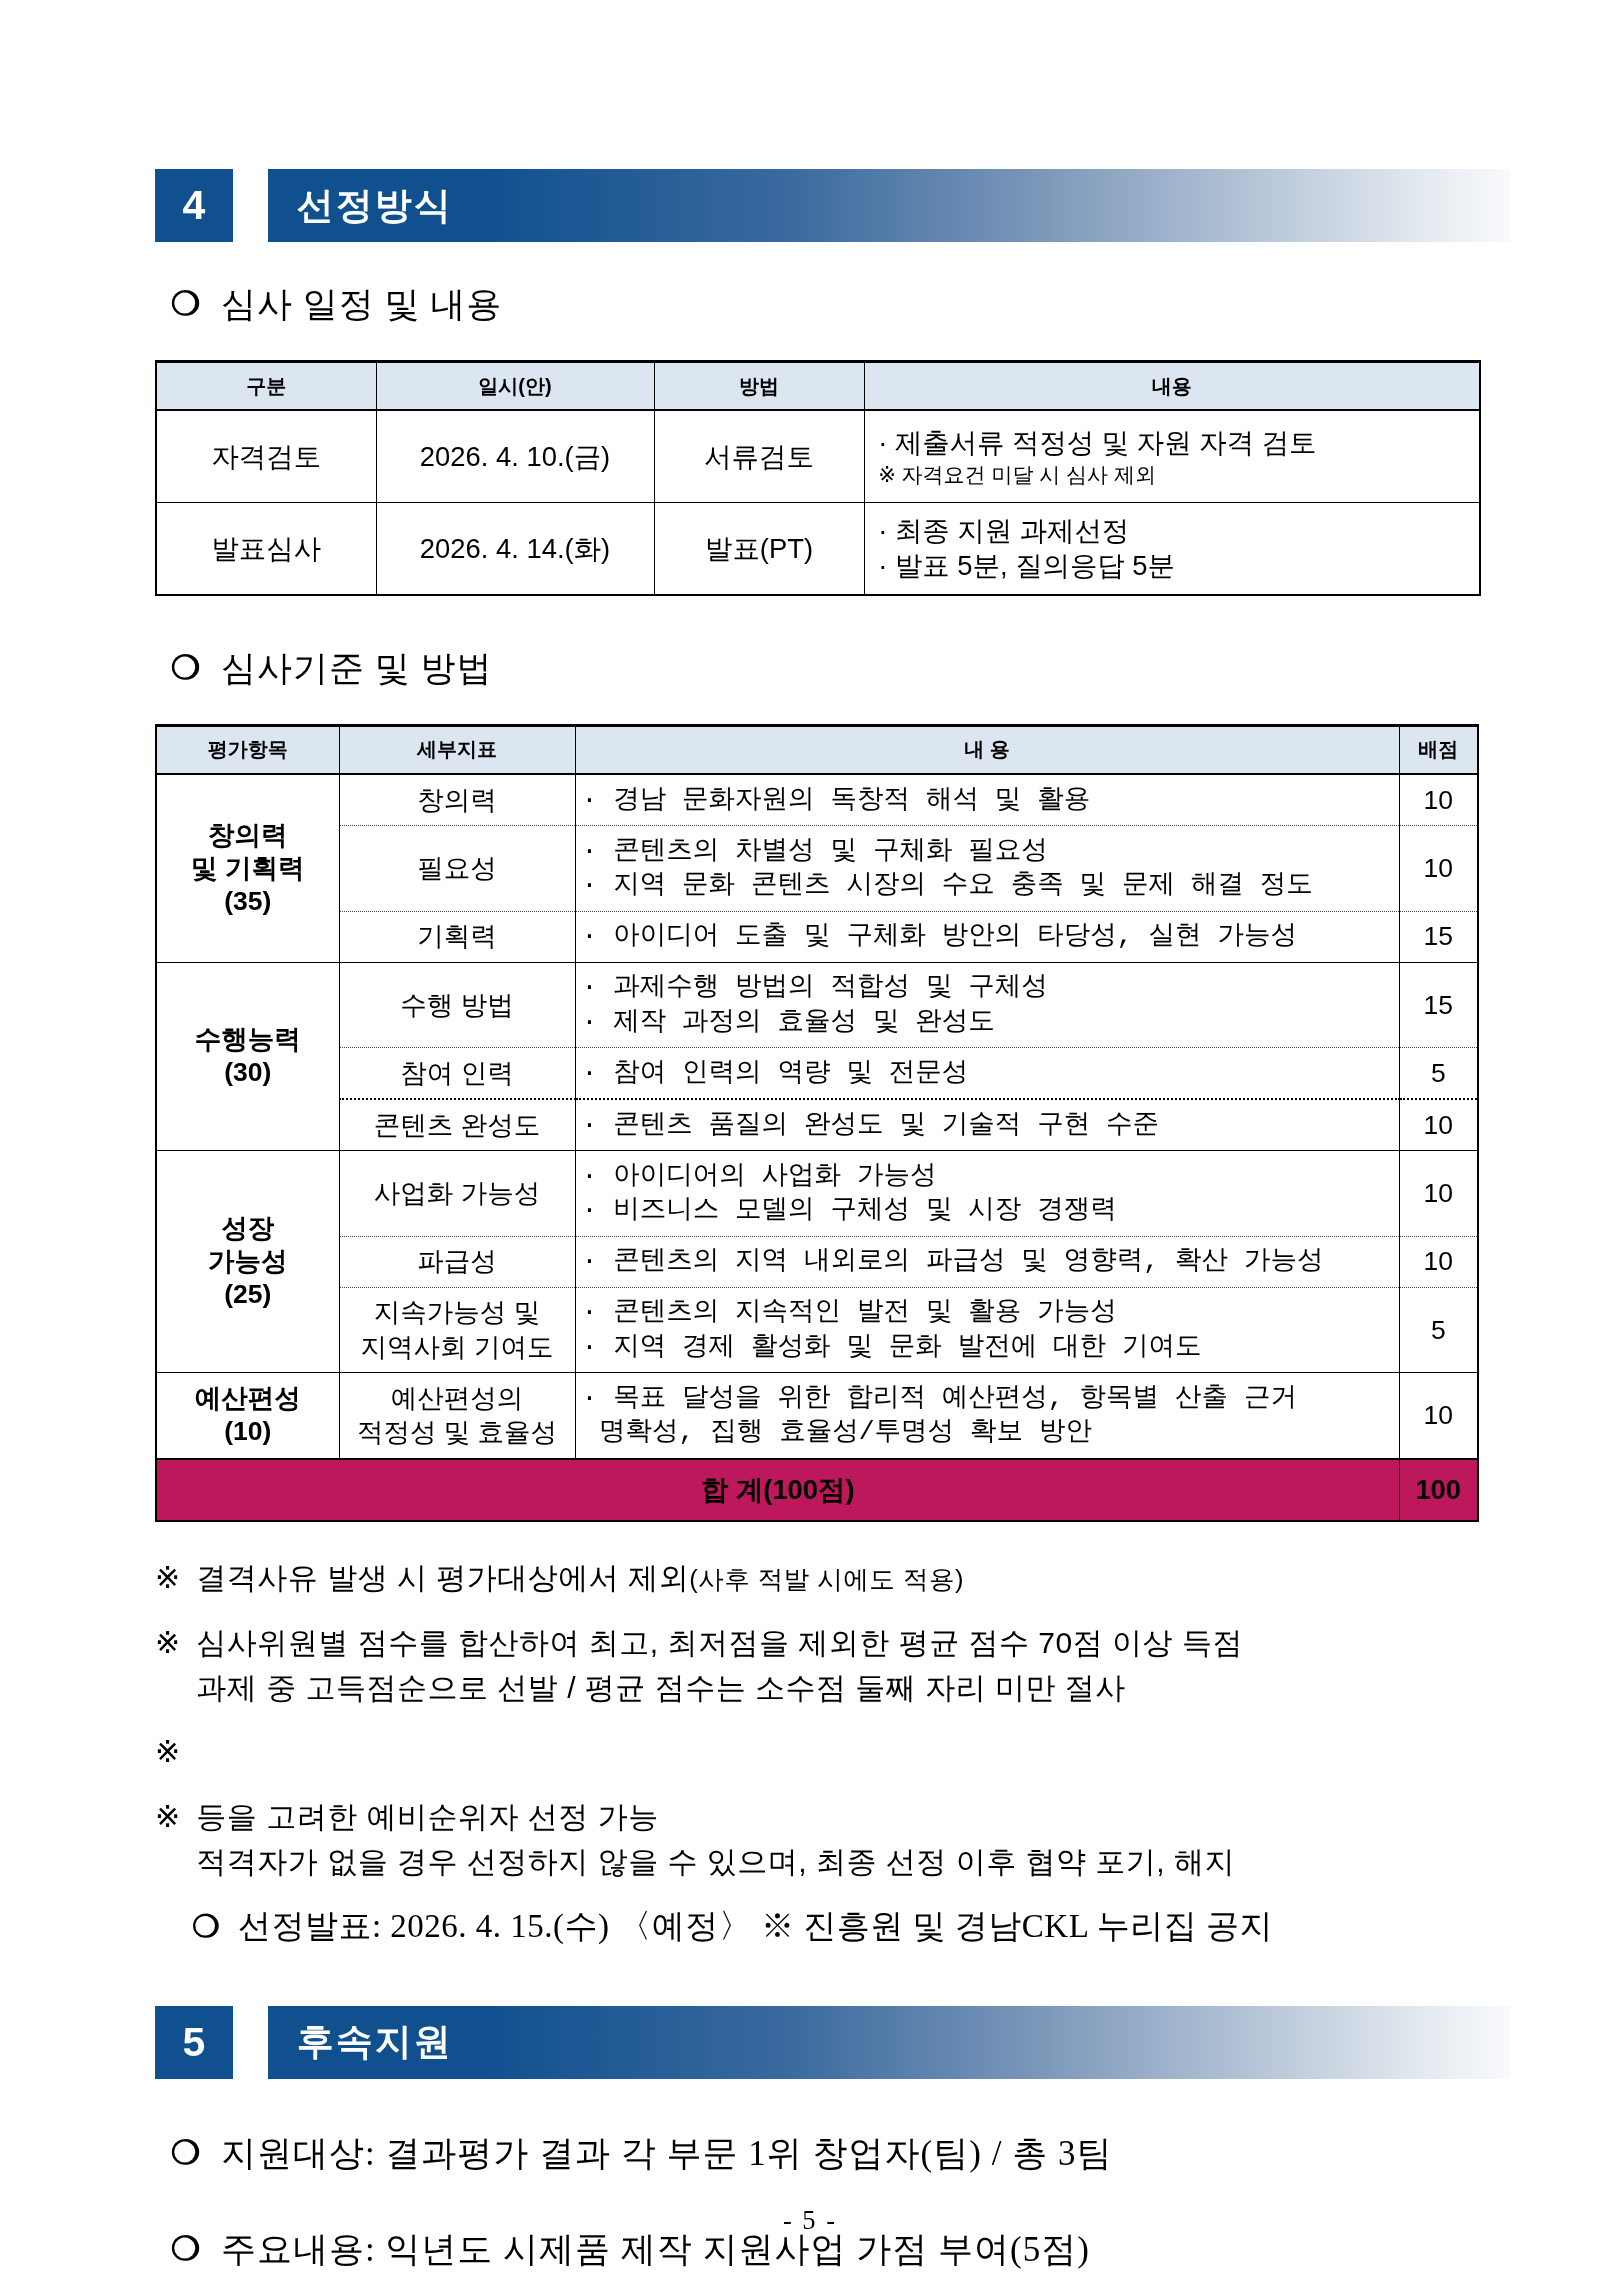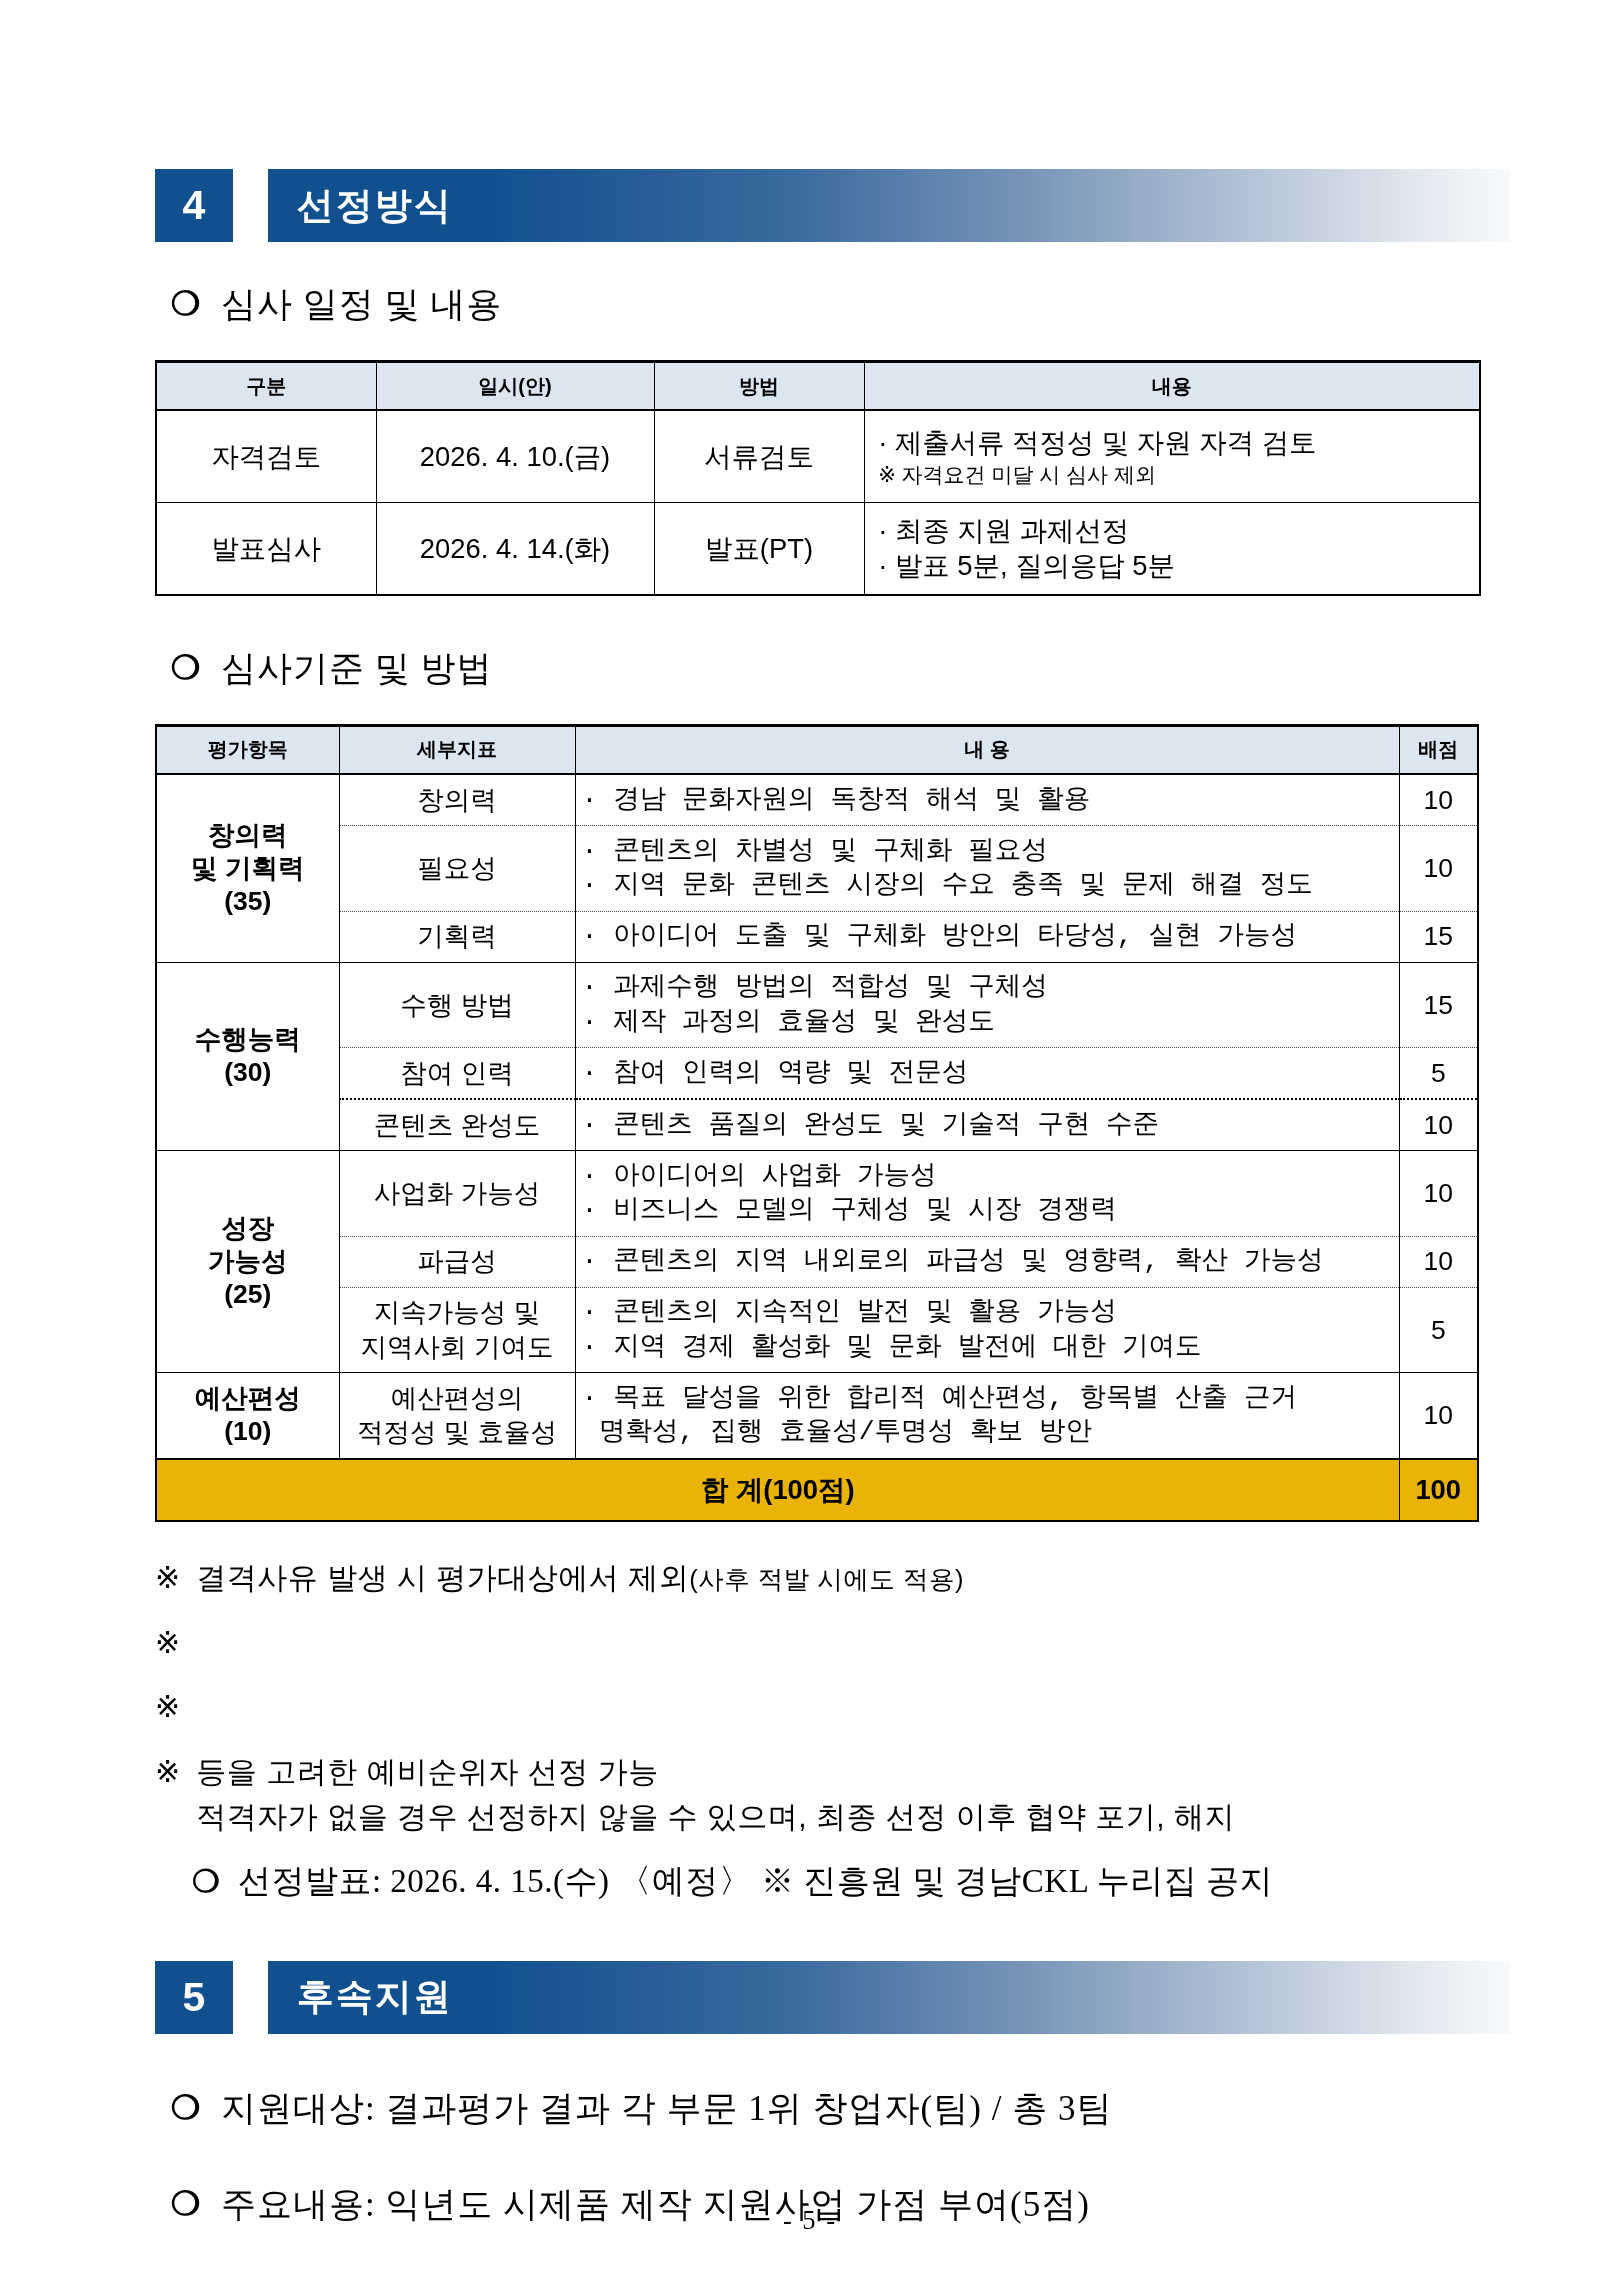--- a/index.html
+++ b/index.html
@@ -60,21 +60,21 @@
   .t1 td{height:71px;}
 
   
   .t2{width:1323px;margin-top:2px;}
   .t2 td{padding:7.8px 5.9px;font-size:26.5px;}
   .t2 td.cat{font-weight:bold;line-height:1.25;}
   .t2 tr.dot td{border-top:1.5px dotted #444;}
   .t2 tr.dot2 td{border-top:2.9px dotted #000;}
   .t2 tr.grp td{border-top:1.5px solid #000;}
   .t2 tr.sumrow td{
-    border-top:2.5px solid #000;background:#eab308;font-weight:bold;font-size:27.4px;height:45px;
+    border-top:2.5px solid #000;background:#be185d;font-weight:bold;font-size:27.4px;height:45px;
   }
   .cont div{text-align:left;font-family:Liberation Mono, monospace;}
   .cont .cont-indent{padding-left:17.6px;}
 
   
   .notes{margin-top:33px;}
   .note{
     display:flex;align-items:flex-start;
     font-size:30px;font-weight:500;line-height:1.5;
     margin-bottom:19.6px;letter-spacing:0.5px;
@@ -289,20 +289,24 @@
       </tbody>
     </table>
 
     <div class="notes">
       <div class="note">
         <span class="nmark">※</span>
         <div><span>결격사유 발생 시 평가대상에서 제외</span><span class="nsmall">(사후 적발 시에도 적용)</span></div>
       </div>
       <div class="note">
         <span class="nmark">※</span>
+        <div>
+          <div>심사위원별 점수를 합산하여 최고, 최저점을 제외한 평균 점수 70점 이상 득점</div>
+          <div>과제 중 고득점순으로 선발 / 평균 점수는 소수점 둘째 자리 미만 절사</div>
+        </div>
       </div>
       <div class="note">
         <span class="nmark">※</span>
       </div>
       <div class="note">
         <span class="nmark">※</span>
         <div>
           <div>등을 고려한 예비순위자 선정 가능</div>
           <div>적격자가 없을 경우 선정하지 않을 수 있으며, 최종 선정 이후 협약 포기, 해지</div>
         </div>

